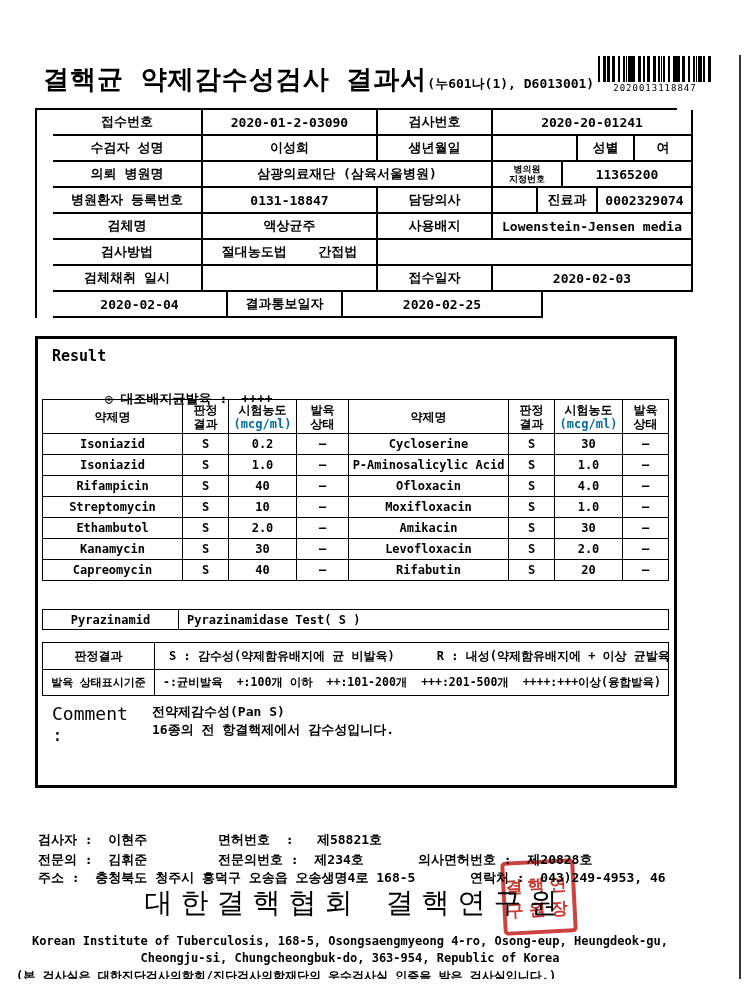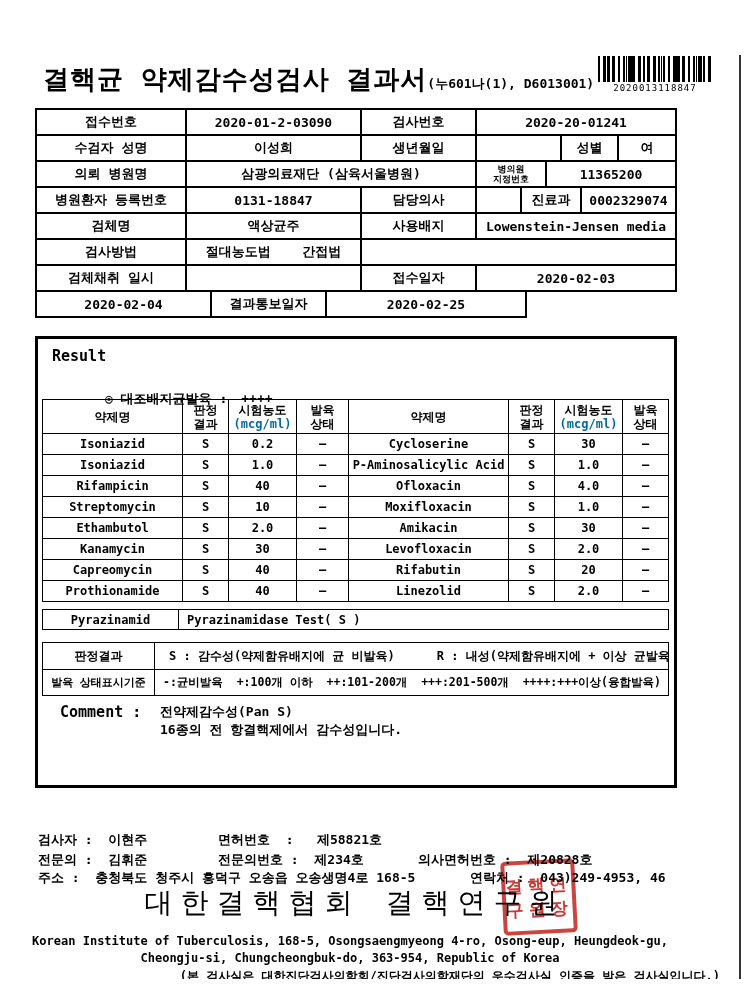--- a/index.html
+++ b/index.html
@@ -15,21 +15,21 @@
   .barcode-bars { height:26px; width:114px; background-color:#fff;
     background-image:
       repeating-linear-gradient(90deg,#000 0 2px,transparent 2px 5px),
       repeating-linear-gradient(90deg,#000 0 1px,transparent 1px 7px),
       repeating-linear-gradient(90deg,transparent 0 9px,#000 9px 12px,transparent 12px 23px);
   }
   .barcode-number { font-size:9px; letter-spacing:1px; margin-top:1px; }
 
   
   .itable { position:absolute; top:108px; left:35px; width:642px; border-top:2px solid #000; border-left:2px solid #000; }
-  .r { display:flex; }
+  .r { display:flex;padding-left:16px; }
   .c { border-right:2px solid #000; border-bottom:2px solid #000; height:26px;
        display:flex; align-items:center; justify-content:center;
        font-size:13px; font-weight:bold; overflow:hidden; white-space:pre; flex:0 0 auto; }
   .w45{width:45px}.w57{width:57px}.w58{width:58px}.w60{width:60px}.w70{width:70px}
   .w85{width:85px}.w95{width:95px}.w115{width:115px}.w130{width:130px}
   .w150{width:150px}.w175{width:175px}.w200{width:200px}.w290{width:290px}.w315{width:315px}
   .small2 { flex-direction:column; font-size:9px; line-height:10px; }
 
   
   .result-box { position:absolute; top:336px; left:35px; width:642px; height:452px; border:3px solid #000; }
@@ -52,32 +52,32 @@
   .legend-row { display:flex; height:26px; }
   .legend-row + .legend-row { border-top:1px solid #000; }
   .legend-label { width:112px; border-right:1px solid #000; display:flex; align-items:center; justify-content:center; font-weight:bold; font-size:12px; text-align:center; line-height:13px; }
   .legend-label.small { font-size:11px; }
   .legend-content { flex:1; display:flex; align-items:center; font-size:12px; font-weight:bold; white-space:pre; overflow:hidden; }
   .legend-content .lg1 { margin-left:14px; }
   .legend-content .lg2 { margin-left:42px; }
   .legend-content .lg3 { margin-left:8px; font-size:11.5px; }
 
   .comment-block { position:absolute; top:364px; left:14px; display:flex; }
-  .comment-label { font-size:15px; font-weight:bold; width:94px;margin-left:8px; }
+  .comment-label { font-size:18px; font-weight:normal; width:94px; }
   .comment-lines { font-size:13px; font-weight:bold; line-height:18px; margin-left:6px; }
 
   
   .f-line { position:absolute; left:38px; font-size:13px; font-weight:bold; white-space:pre; display:flex; }
   .f1 { top:831px; } .f2 { top:851px; } .f3 { top:869px; }
   .fw180 { width:180px; } .fw200 { width:200px; } .fw432 { width:432px; }
   .org-name { position:absolute; top:884px; left:35px; width:640px; text-align:center;
     font-size:28px; font-weight:normal; letter-spacing:8px; white-space:nowrap; }
   .org-en1 { position:absolute; top:934px; left:0; width:700px; text-align:center; font-size:12px; font-weight:bold; }
   .org-en2 { position:absolute; top:951px; left:0; width:700px; text-align:center; font-size:12px; font-weight:bold; }
-  .accred  { position:absolute; top:968px; left:0; width:720px; text-align:right; font-size:12px; font-weight:bold; }
+  .accred  { position:absolute; top:968px; left:16px; width:720px; text-align:left; font-size:12px; font-weight:bold; }
 
   .stamp { position:absolute; top:860px; left:502px; width:74px; height:74px;
     border:4px solid rgba(195,35,30,.85); border-radius:5px; transform:rotate(-3deg);
     display:flex; align-items:center; justify-content:center; text-align:center;
     color:rgba(195,35,30,.9); font-weight:bold; font-size:17px; line-height:24px;
     letter-spacing:5px; mix-blend-mode:multiply; overflow:hidden; white-space:normal; word-break:break-all; }
 </style>
 </head>
 <body>
 
@@ -249,30 +249,20 @@
             <td>Capreomycin</td>
             <td>S</td>
             <td>40</td>
             <td>–</td>
             <td>Rifabutin</td>
             <td>S</td>
             <td>20</td>
             <td>–</td>
           </tr>
 
-          <tr>
-            <td>Prothionamide</td>
-            <td>S</td>
-            <td>40</td>
-            <td>–</td>
-            <td>Linezolid</td>
-            <td>S</td>
-            <td>2.0</td>
-            <td>–</td>
-          </tr>
         </tbody>
     </table>
 
     <div class="pyra-row">
       <div class="pc lblc">Pyrazinamid</div>
       <div class="pc valc">Pyrazinamidase Test( S  )</div>
     </div>
 
     <div class="legend-table">
       <div class="legend-row">

